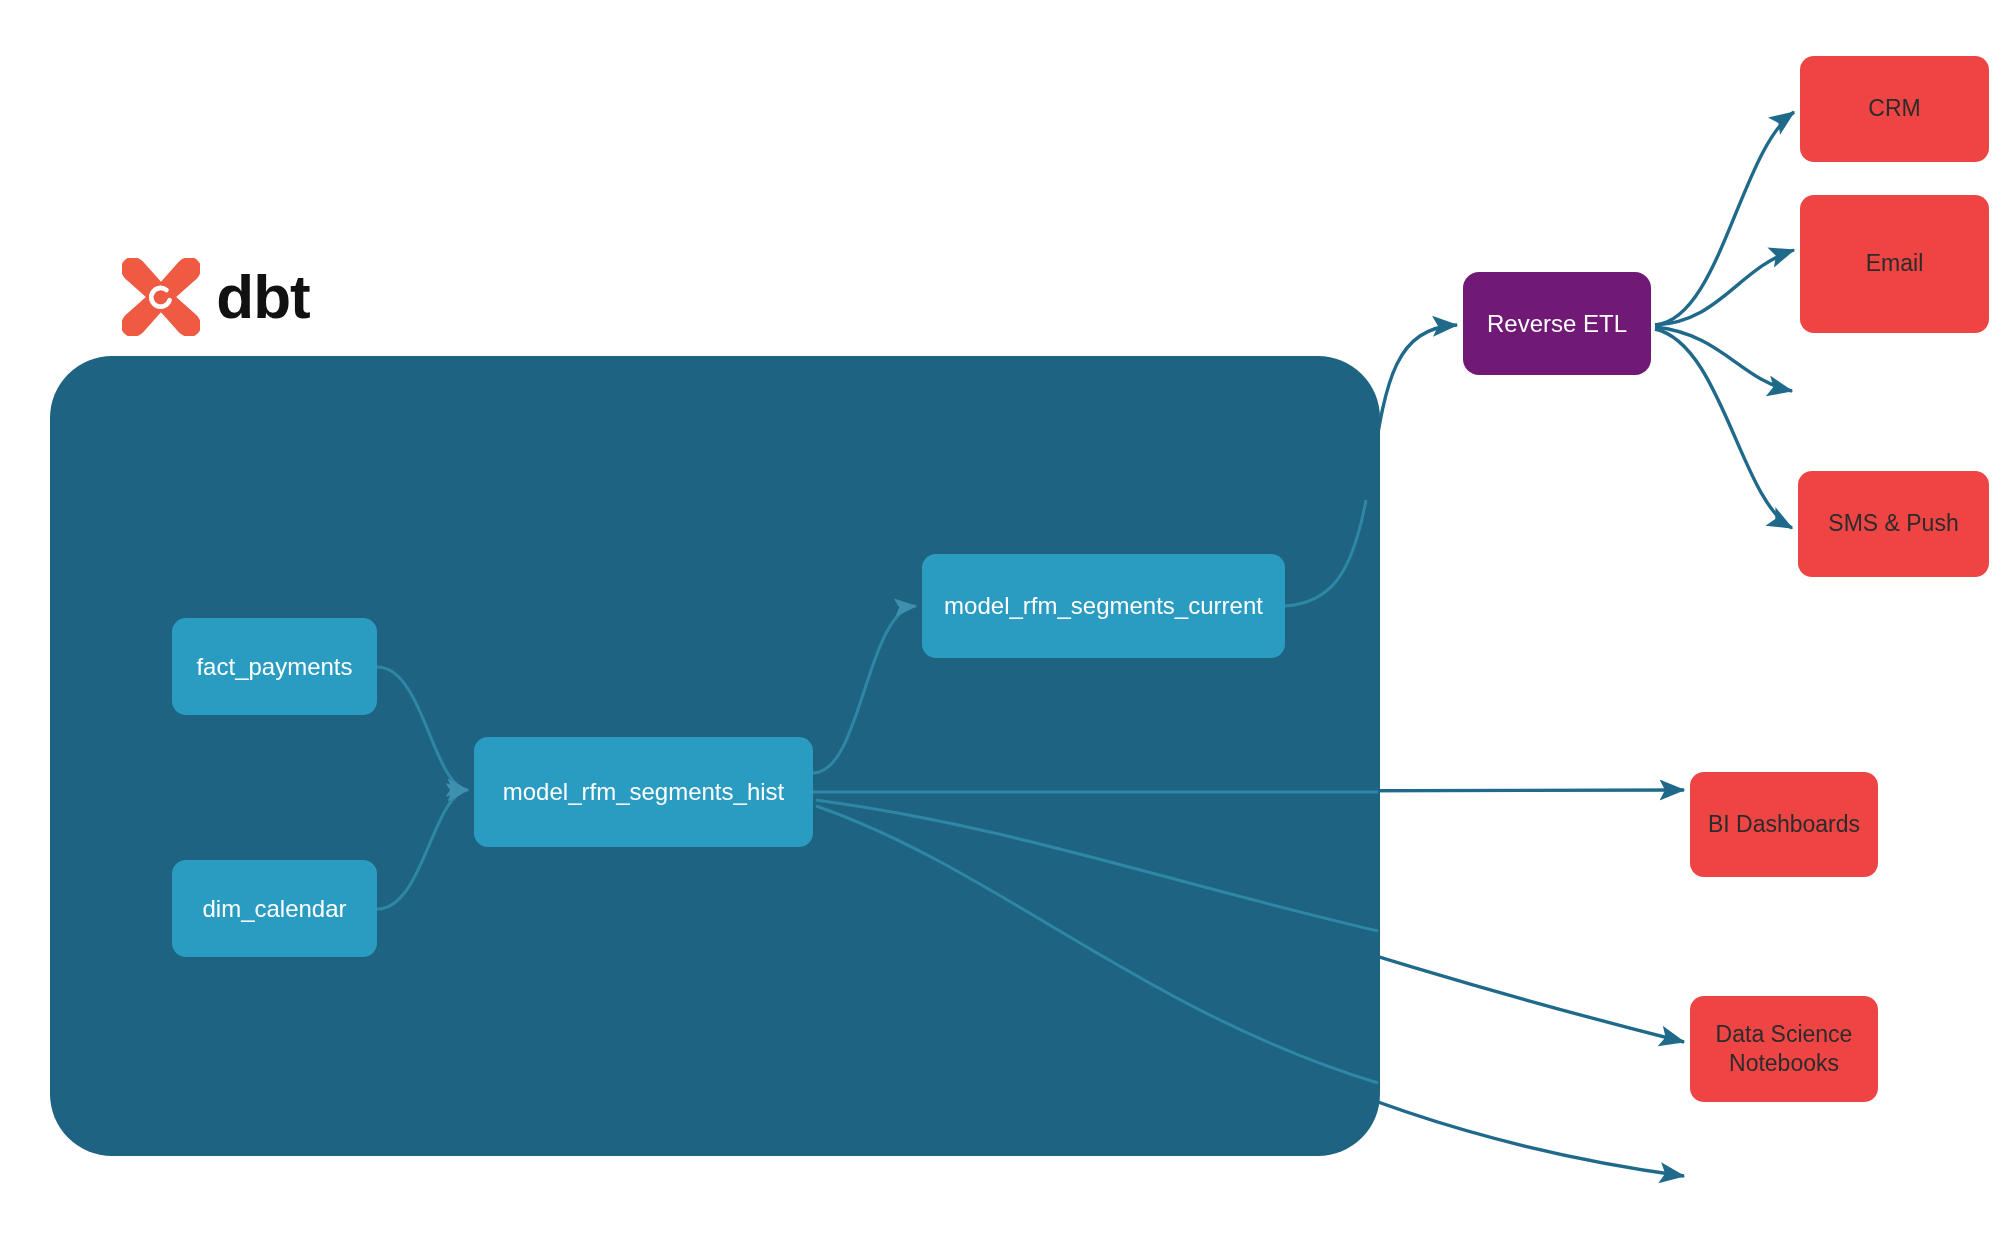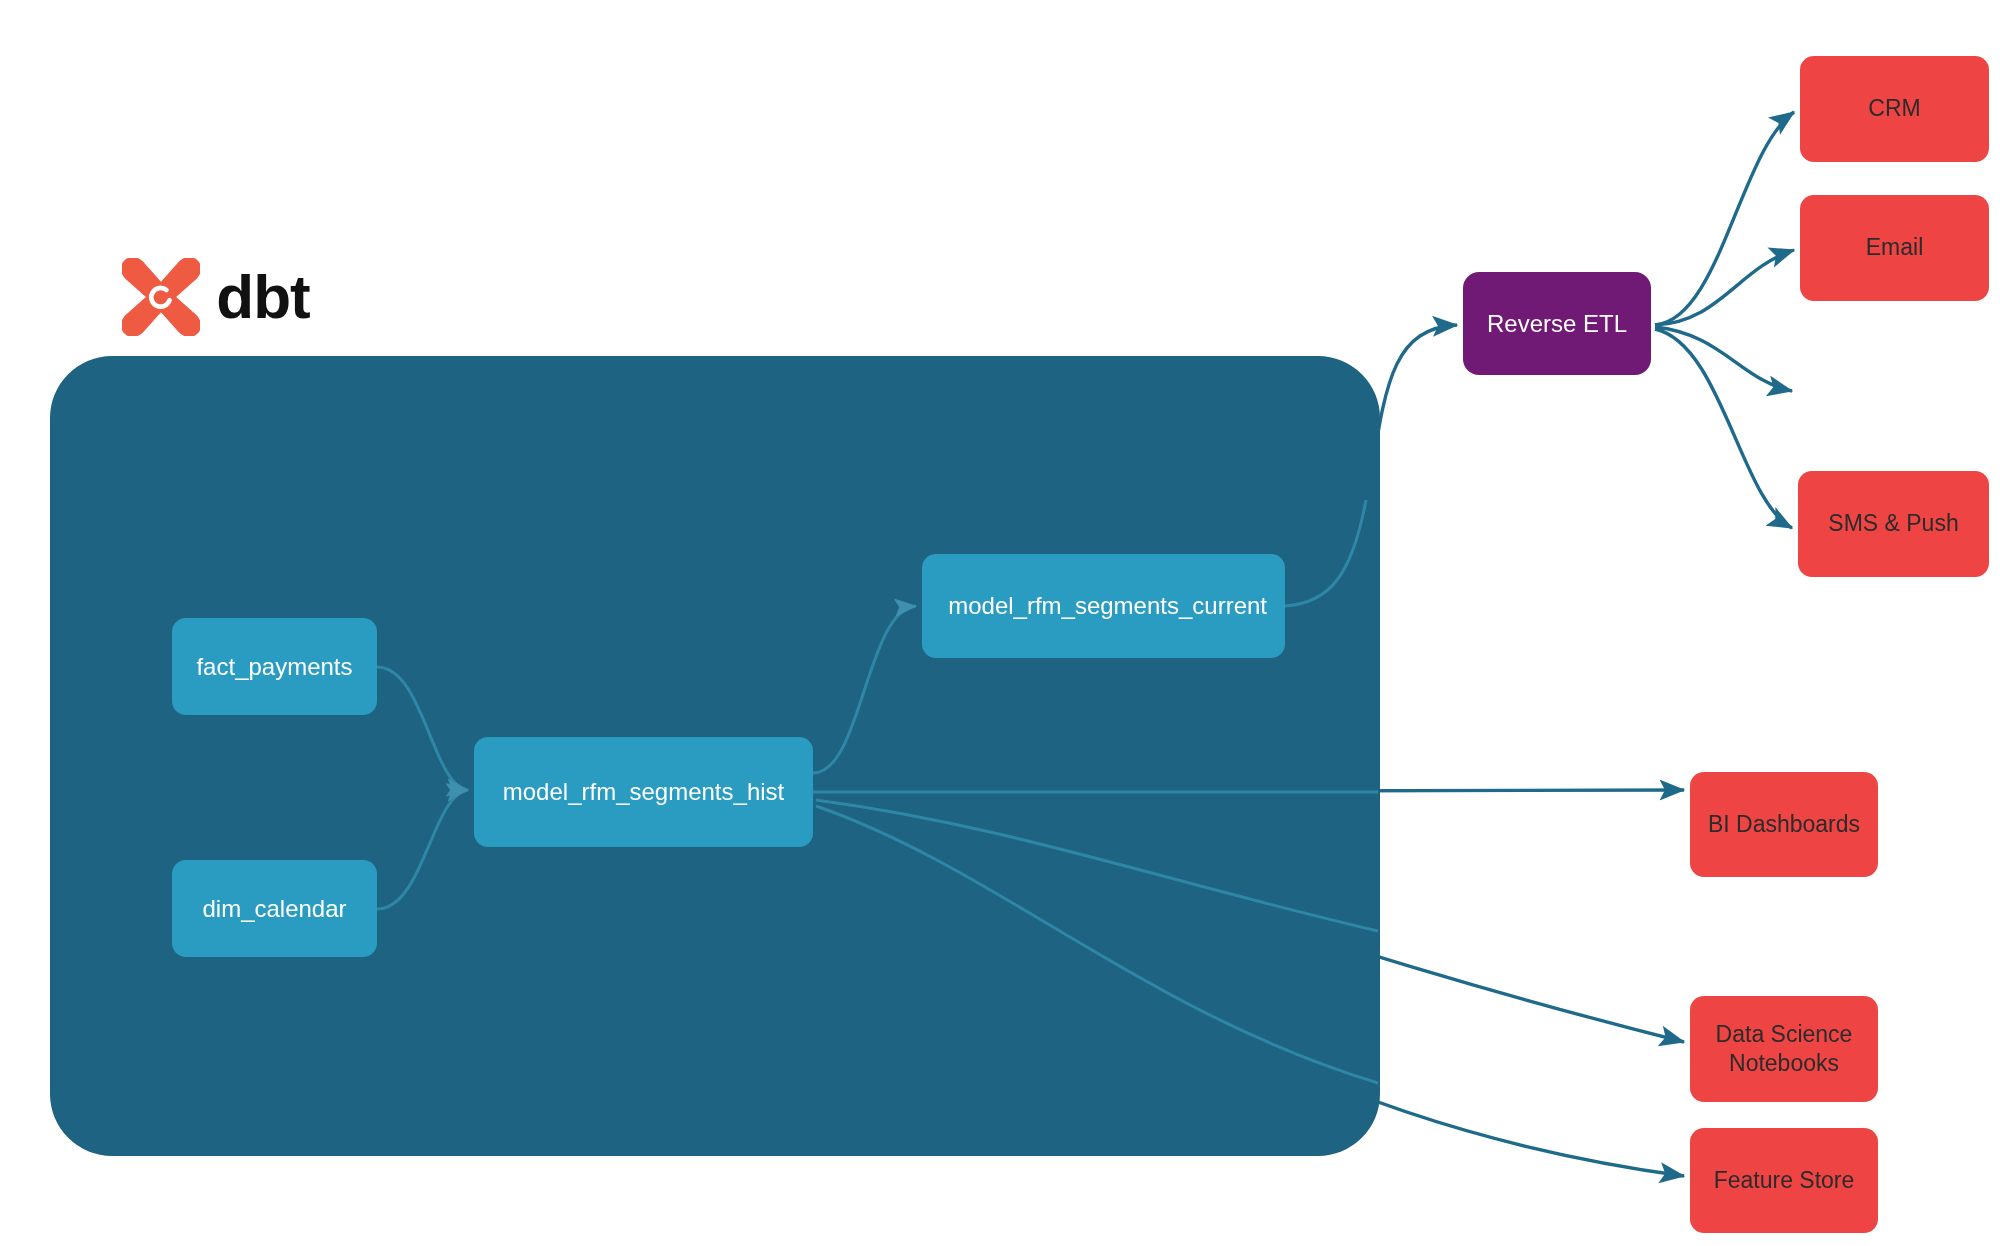--- a/index.html
+++ b/index.html
@@ -24,25 +24,25 @@
         text-align:center;box-sizing:border-box;}
   .model{background:#2b9cc1;border-radius:14px;color:#ffffff;font-size:24px;
          padding:0 18px;}
   .sink{background:#ef4444;border-radius:14px;color:#2b2b2b;font-size:23px;
         padding:0 10px;line-height:1.28;}
   .etl{background:#701a75;border-radius:16px;color:#ffffff;font-size:24px;}
 
   #n-fact-payments        {left:172px; top:618px;  width:205px;height:97px;}
   #n-dim-calendar         {left:172px; top:860px;  width:205px;height:97px;}
   #n-hist                 {left:474px; top:737px;  width:339px;height:110px;}
-  #n-current              {left:922px; top:554px;  width:363px;height:104px;justify-content:flex-end;}
+  #n-current              {left:922px; top:554px;  width:363px;height:104px;}
   #n-reverse-etl          {left:1463px;top:272px;  width:188px;height:103px;}
 
   #n-crm                  {left:1800px;top:56px;   width:189px;height:106px;}
-  #n-email                {left:1800px;top:195px;  width:189px;height:106px;}
+  #n-email                {left:1800px;top:195px;  width:189px;height:138px;}
   #n-advertising          {left:1798px;top:333px;  width:191px;height:106px;}
   #n-sms                  {left:1798px;top:471px;  width:191px;height:106px;}
   #n-bi                   {left:1690px;top:738px;  width:188px;height:105px;margin-top:34px;}
   #n-ds                   {left:1690px;top:996px;  width:188px;height:106px;}
   #n-fs                   {left:1690px;top:1128px; width:188px;height:105px;}
 
   #edges{position:absolute;left:0;top:0;width:2000px;height:1246px;
          pointer-events:none;}
 </style>
 </head>
@@ -148,17 +148,14 @@
 
   <div class="node sink" id="n-bi">
     <span>BI Dashboards</span>
   </div>
   <div class="node sink" id="n-ds">
     <span>
       <span>Data Science</span><br>
       <span>Notebooks</span>
     </span>
   </div>
-  <div class="node sink" id="n-fs">
-    <span>Feature Store</span>
-  </div>
 
 </div>
 
 </body></html>

